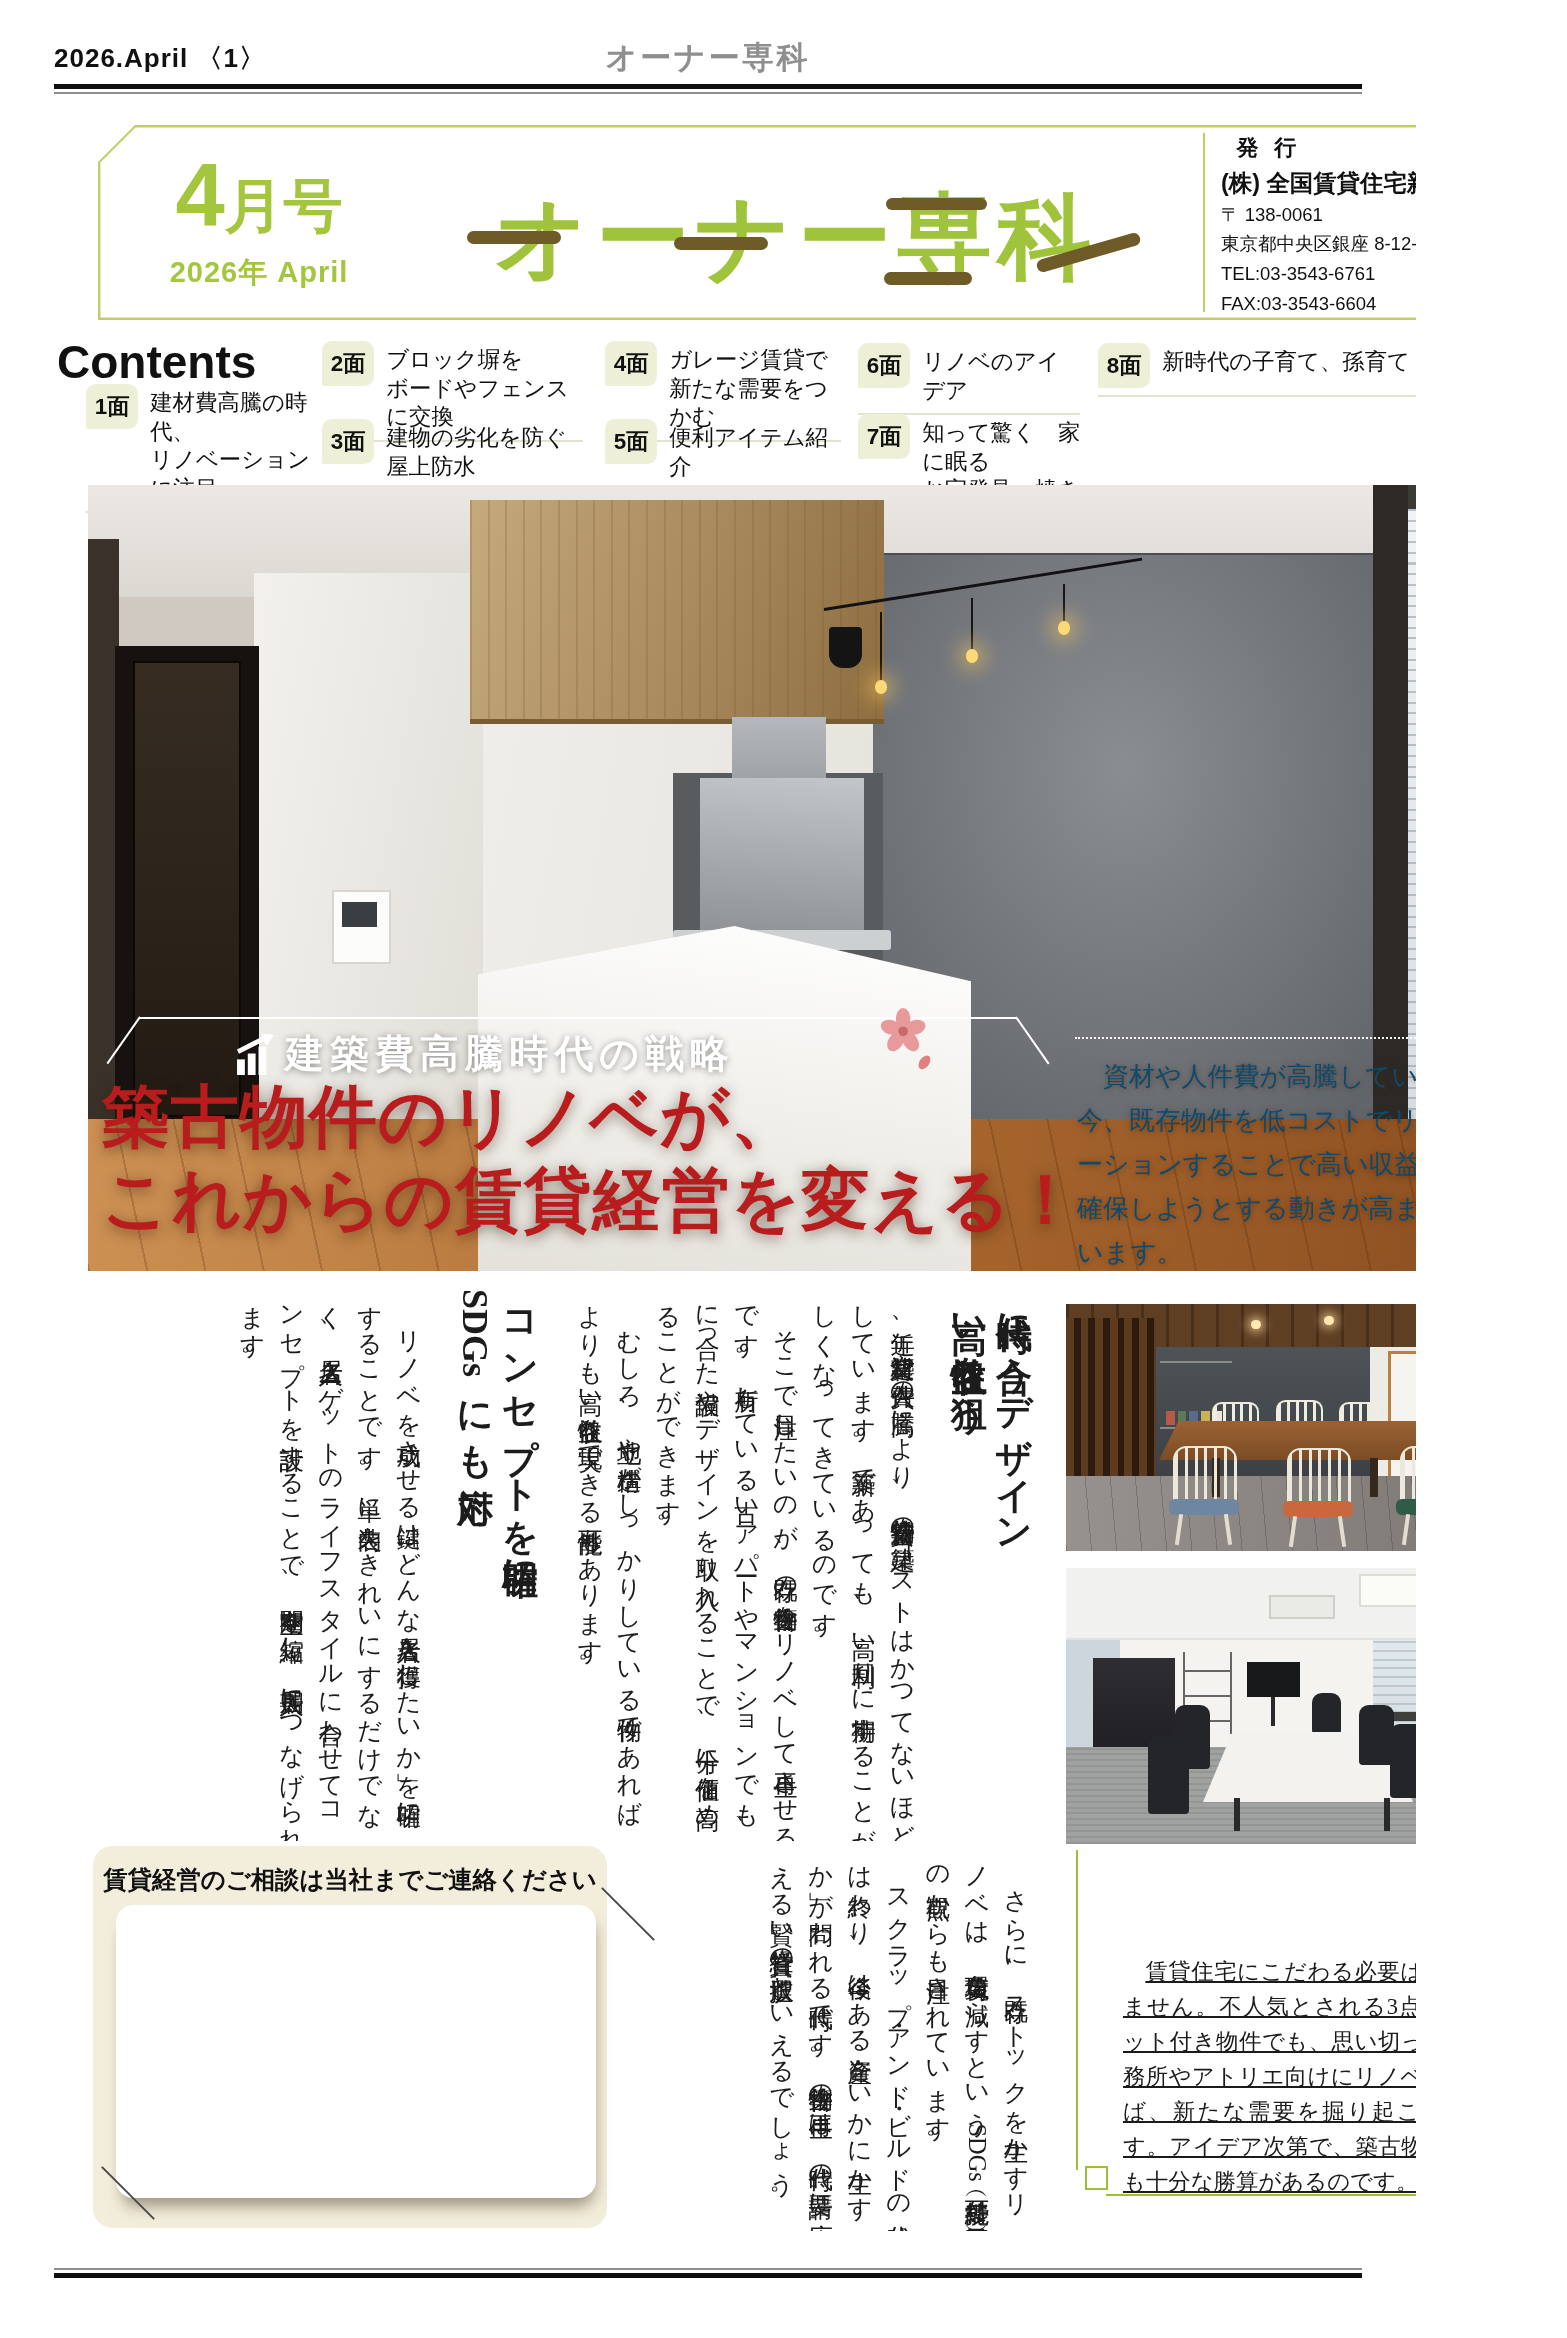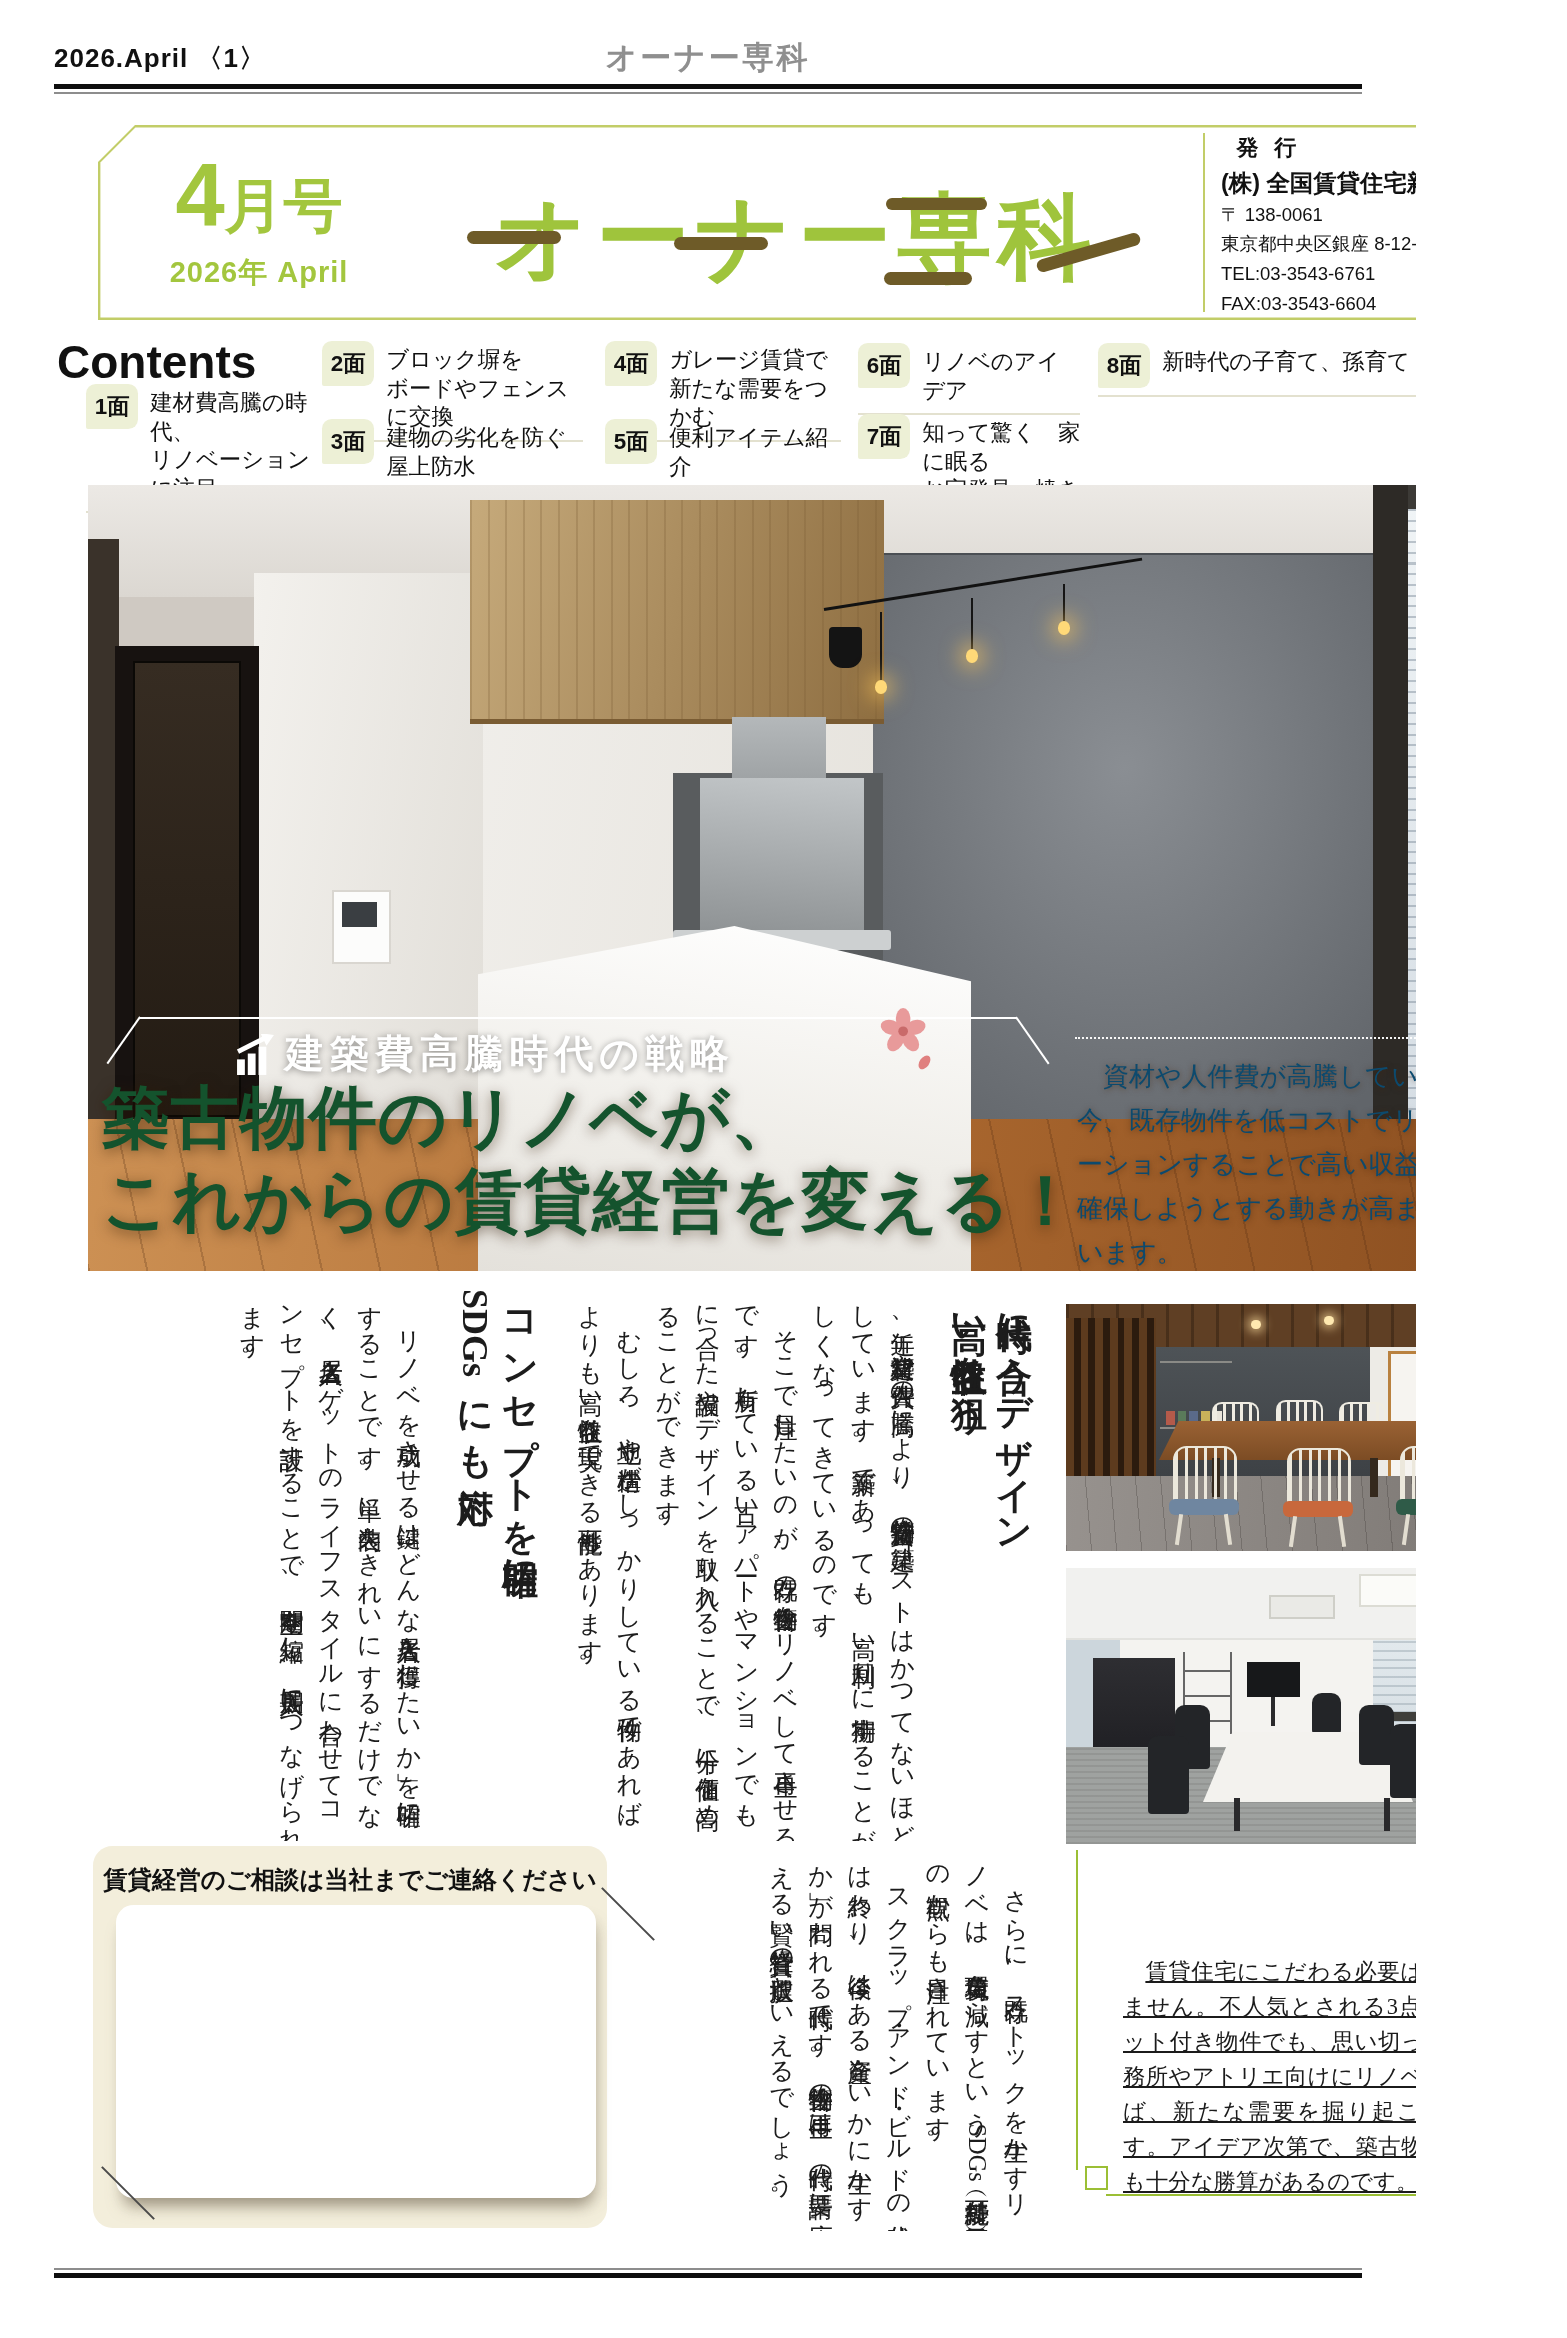--- a/index.html
+++ b/index.html
@@ -101,22 +101,22 @@
       background:linear-gradient(188deg,#ffffff,#efede8 60%,#e4e1db);}
 
   .kicker-rule{left:51px;top:532px;width:878px;height:59px;border-top:2.4px solid #fff;}
   .kicker-rule::before,.kicker-rule::after{content:"";position:absolute;top:-2px;width:2.4px;height:57px;background:#fff;}
   .kicker-rule::before{left:0;transform:rotate(35deg);transform-origin:top center;}
   .kicker-rule::after{right:0;transform:rotate(-35deg);transform-origin:top center;}
   .kicker-inner{left:148px;top:542px;display:flex;align-items:center;gap:2px;color:#fff;}
   .kicker-text{font-family:"Liberation Serif",serif;font-weight:bold;font-size:39px;letter-spacing:5.9px;
                text-shadow:0 1px 7.8px rgba(0,0,0,.4);}
   .sakura{left:786px;top:521px;}
-  .headline{left:13.7px;top:591px;font-family:Liberation Sans, sans-serif;font-weight:bold;font-size:68px;
-            line-height:1.22;letter-spacing:1px;color:#14532d;text-shadow:0 2.9px 13.7px rgba(50,25,5,.55);}
+  .headline{left:13.7px;top:591px;font-family:Liberation Serif, serif;font-weight:bold;font-size:68px;
+            line-height:1.22;letter-spacing:1px;color:#b91c1c;text-shadow:0 2.9px 13.7px rgba(50,25,5,.55);}
   .lead{left:987px;top:552px;width:417px;font-size:26px;line-height:1.7;color:#0c4a6e;text-indent:1em;
         border-top:2px dotted rgba(255,255,255,.95);border-bottom:2px dotted rgba(255,255,255,.95);
         padding:14.6px 2px;text-shadow:0 1px 6.8px rgba(70,35,10,.6);}
 
   
   .v-article{writing-mode:vertical-rl;text-orientation:mixed;font-family:"Liberation Serif",serif;
              font-size:24.4px;line-height:1.6;color:#1c1c1c;overflow:hidden;}
   .v-article p{margin:0;text-indent:1em;}
   .v-head{font-weight:bold;font-size:36px;line-height:1.25;margin-left:23.4px;}
   .v-head2{margin-right:29px;}

